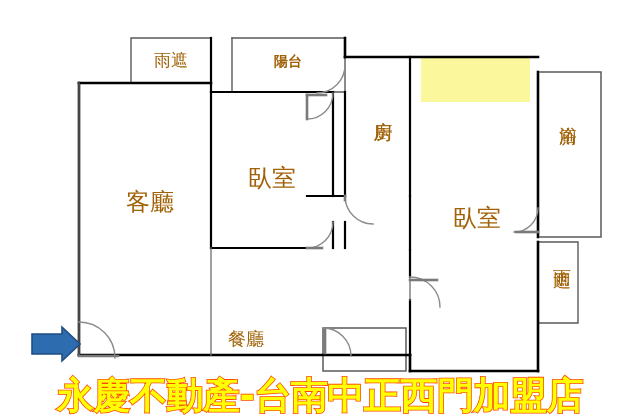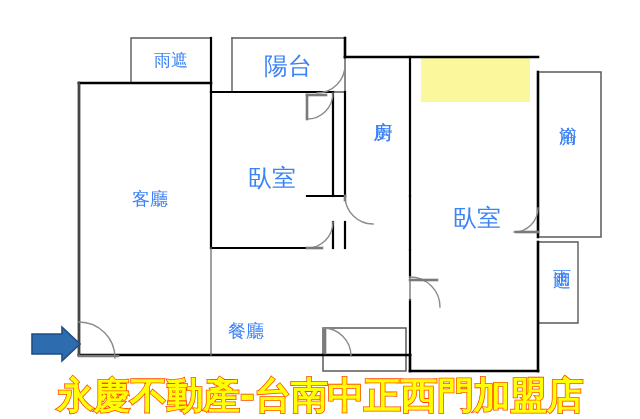--- a/index.html
+++ b/index.html
@@ -19,21 +19,21 @@
   }
   #plan-svg {
     position: absolute;
     left: 0;
     top: 0;
     width: 640px;
     height: 419px;
   }
   .room-label {
     position: absolute;
-    color: #3b82f6;
+    color: #a16207;
     font-family: "DejaVu Sans", sans-serif;
     font-weight: 400;
     line-height: 1.02;
     white-space: pre;
     text-align: center;
     letter-spacing: 0px;
   }
   .vertical-label {
     writing-mode: vertical-rl;
     text-orientation: upright;
@@ -161,32 +161,32 @@
 
       <g>
         <polygon points="32,334 62,334 62,327 80,344 62,361 62,354 32,354" fill="#2E6CB0" stroke="#1F4E84" stroke-width="1.6" stroke-linejoin="miter"></polygon>
       </g>
 
     </g>
   </svg>
 
   <div class="room-label" style="left:131px; top:52px; width:80px; font-size:17px;">雨遮</div>
 
-  <div class="room-label" style="left:238px; top:54px; width:100px; font-size:24px;">陽台</div>
+  <div class="room-label" style="left:238px; top:54px; width:100px; font-size:14px;font-weight:bold;">陽台</div>
 
   <div class="room-label vertical-label" style="left:371px; top:106px; width:22px; font-size:19px;">廚房</div>
 
   <div class="room-label vertical-label" style="left:557px; top:112px; width:20px; font-size:18px;">浴廁</div>
 
   <div class="room-label" style="left:222px; top:166px; width:100px; font-size:24px;">臥室</div>
 
   <div class="room-label" style="left:427px; top:206px; width:100px; font-size:24px;">臥室</div>
 
-  <div class="room-label" style="left:100px; top:190px; width:100px; font-size:18px;">客廳</div>
+  <div class="room-label" style="left:100px; top:190px; width:100px; font-size:24px;">客廳</div>
 
   <div class="room-label vertical-label" style="left:551px; top:256px; width:20px; font-size:18px;">雨遮</div>
 
-  <div class="room-label" style="left:208px; top:322px; width:76px; font-size:18px;">餐廳</div>
+  <div class="room-label" style="left:208px; top:330px; width:76px; font-size:18px;">餐廳</div>
 
 
   <div id="watermark">永慶不動產-台南中正西門加盟店</div>
 
 </div>
 
 </body></html>

